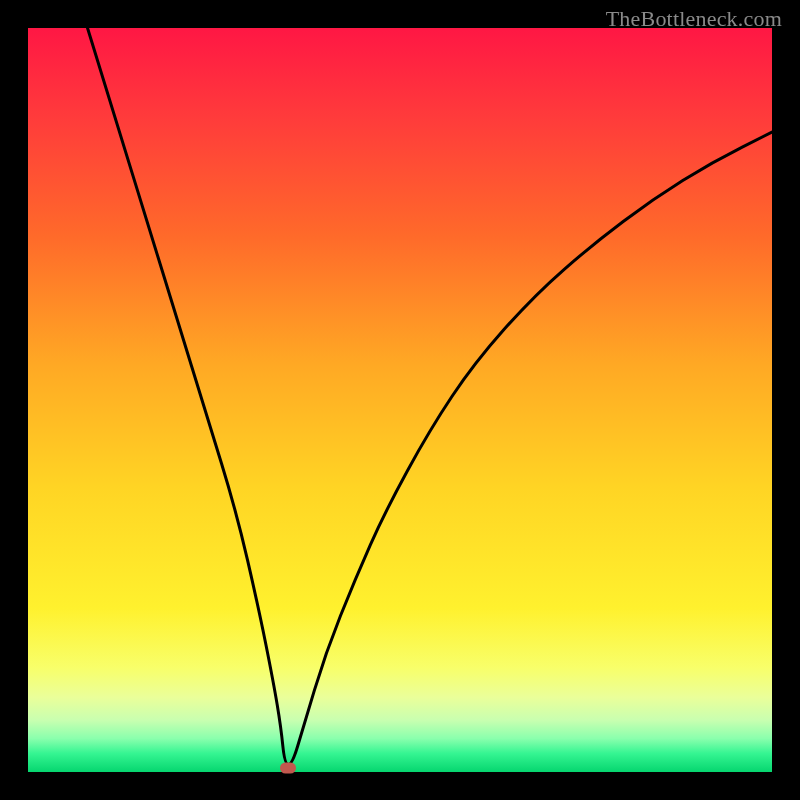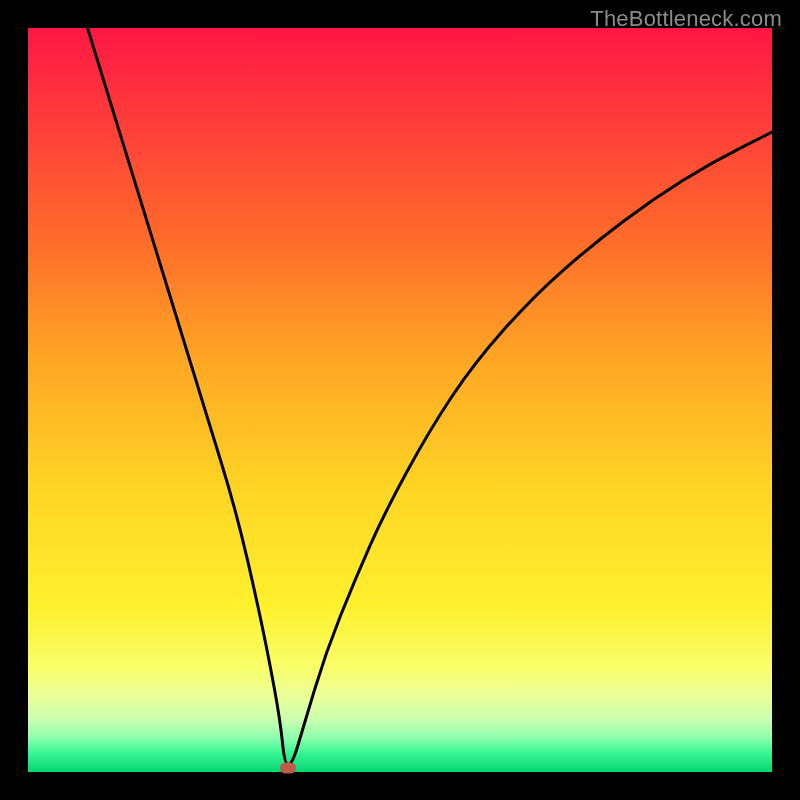--- a/index.html
+++ b/index.html
@@ -29,21 +29,21 @@
     position: absolute;
     left: 0;
     top: 0;
     width: 744px;
     height: 744px;
   }
   .watermark {
     position: absolute;
     top: 6px;
     right: 18px;
-    font-family: Liberation Sans, sans-serif;
+    font-family: Liberation Serif, serif;
     font-size: 22px;
     color: #8a8a8a;
     letter-spacing: 0.2px;
   }
   svg {
     position: absolute;
     left: 0;
     top: 0;
   }
   .marker {

